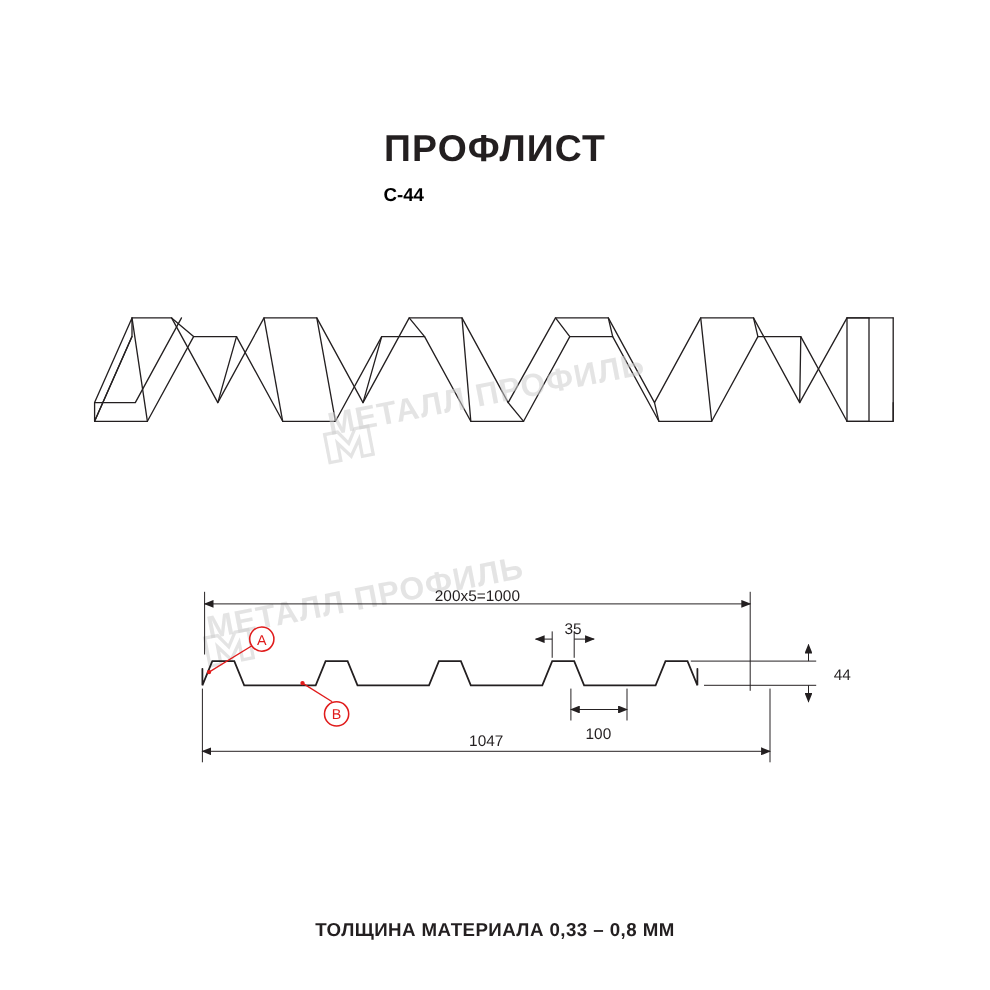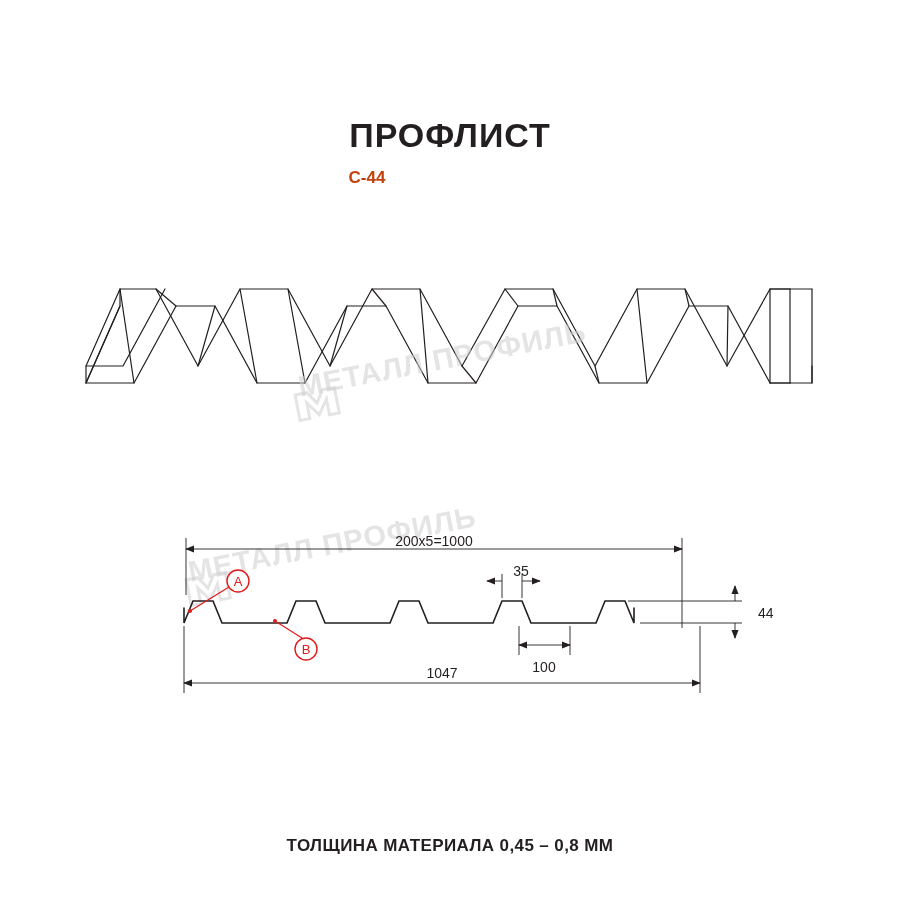--- a/index.html
+++ b/index.html
@@ -32,21 +32,21 @@
     color: #231f20;
   }
   .subtitle {
     position: absolute;
     top: 130px;
     left: 0;
     width: 734px;
     text-align: center;
     font-size: 17px;
     font-weight: bold;
-    color: #c2410c;
+    color: #000000;
   }
   .footer {
     position: absolute;
     top: 798px;
     left: 0;
     width: 900px;
     text-align: center;
     font-size: 17px;
     font-weight: bold;
     letter-spacing: 0.4px;
@@ -196,14 +196,14 @@
       <circle cx="190" cy="573" r="2" fill="#e01b1b"></circle>
     </g>
     <g>
       <circle cx="306" cy="611" r="11" fill="#ffffff" stroke="#e01b1b" stroke-width="1.4"></circle>
       <text x="306" y="616" text-anchor="middle" font-size="13" fill="#e01b1b" font-family="Liberation Sans, sans-serif">B</text>
       <path d="M302,600 L275,583" stroke="#e01b1b" stroke-width="1.2" fill="none"></path>
       <circle cx="275" cy="583" r="2" fill="#e01b1b"></circle>
     </g>
   </svg>
 
-  <div class="footer">ТОЛЩИНА МАТЕРИАЛА 0,45 – 0,8 ММ</div>
+  <div class="footer">ТОЛЩИНА МАТЕРИАЛА 0,33 – 0,8 ММ</div>
 </div>
 
 </body></html>

